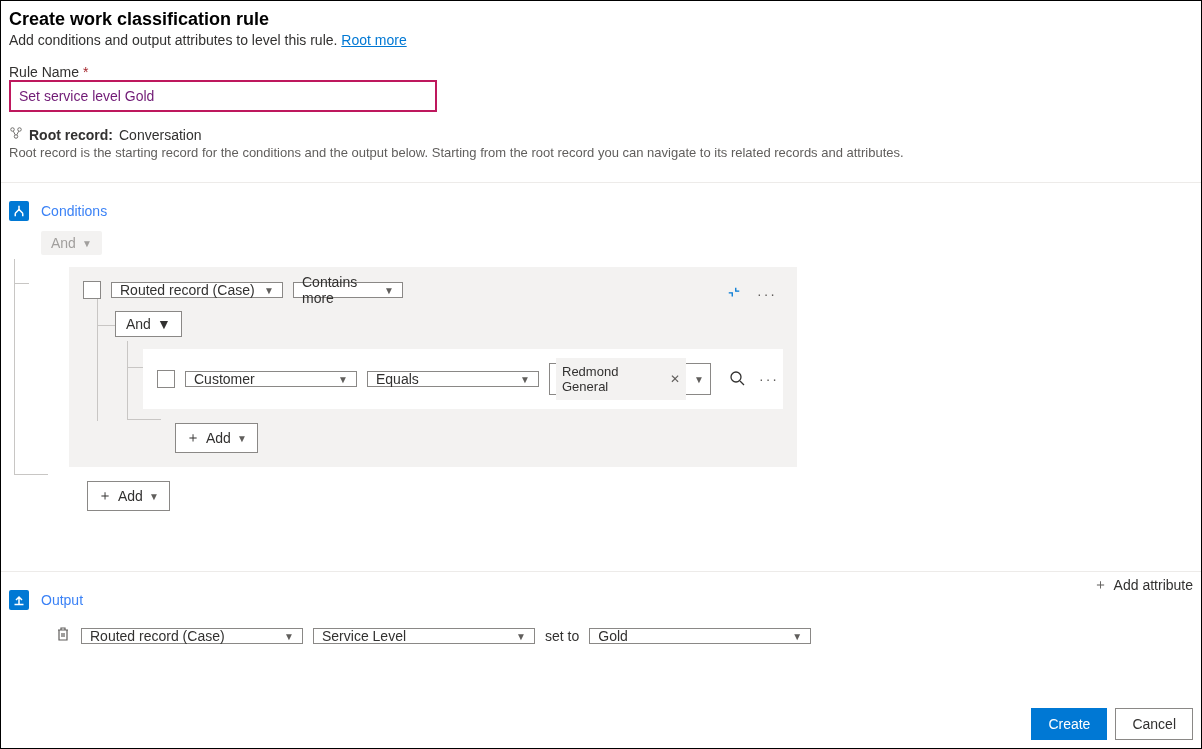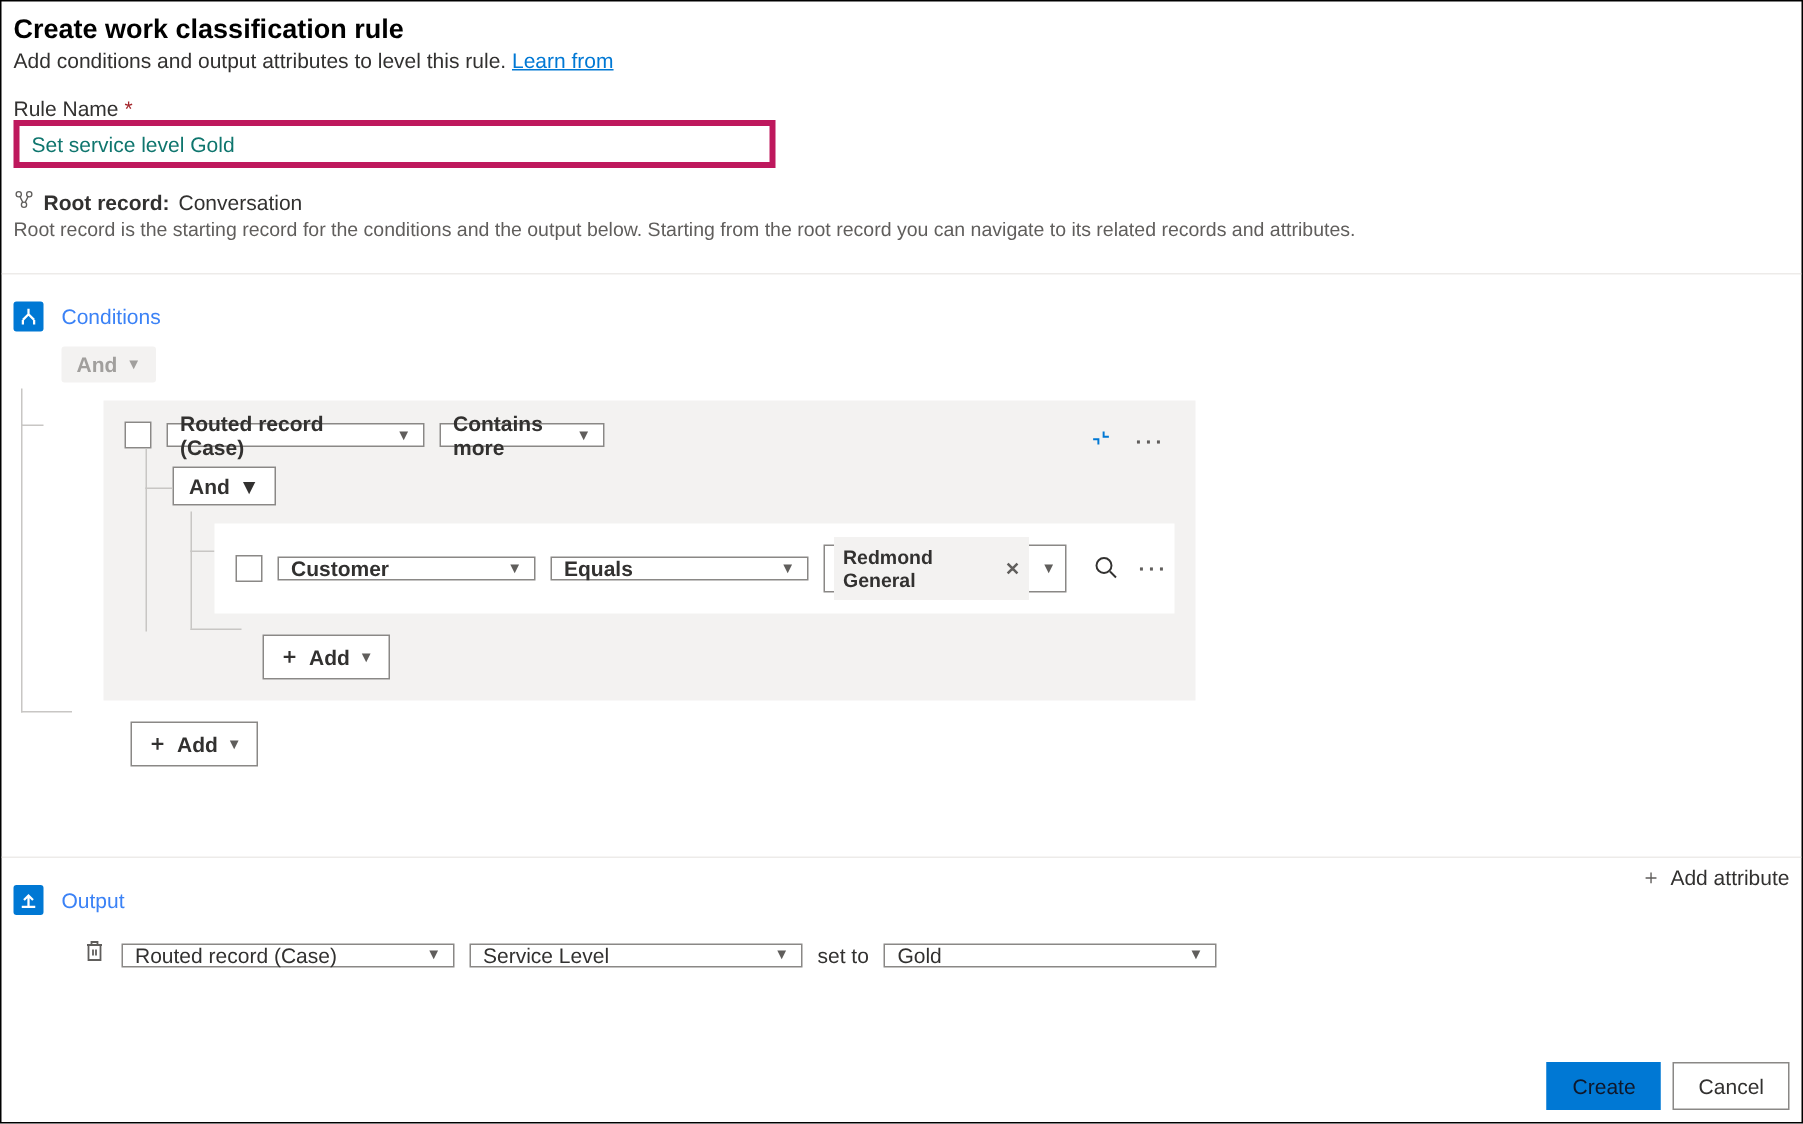--- a/index.html
+++ b/index.html
@@ -16,25 +16,25 @@
     }
     .header { padding: 8px 8px 2px 8px; }
     .title { font-size: 18px; font-weight: 700; color: #000; }
     .subtitle { font-size: 14px; color: #323130; margin-top: 2px; }
     .learn-more { color: #0078d4; text-decoration: underline; cursor: pointer; }
 
     .field-section { padding: 14px 8px 10px 8px; }
     .field-label { font-size: 14px; color: #323130; margin-bottom: 0; }
     .req { color: #a4262c; }
     .text-input {
-      width: 508px; height: 32px;
-      border: 4px solid #be185d;
+      width: 428px; height: 32px;
+      border: 2px solid #be185d;
       padding: 4px 8px;
       font-size: 14px;
-      color: #0f766e;
+      color: #701a75;
     }
     .root-record-line { margin-top: 14px; display: flex; align-items: center; gap: 6px; }
     .root-record-line .icon { color: #605e5c; }
     .root-label { font-weight: 600; }
     .root-desc { font-size: 13px; color: #605e5c; margin-top: 2px; }
 
     .section-divider { border-top: 1px solid #edebe9; margin-top: 12px; }
 
     .section-header { display: flex; align-items: center; gap: 12px; padding: 18px 8px 10px 8px; }
     .section-icon {
@@ -128,31 +128,31 @@
     .footer {
       position: absolute; bottom: 8px; right: 8px;
       display: flex; gap: 8px;
     }
     .btn {
       min-width: 76px; height: 32px; padding: 0 16px;
       display: flex; align-items: center; justify-content: center;
       border: 1px solid #8a8886; background: #fff; cursor: pointer;
       font-size: 14px;
     }
-    .btn.primary { background: #0078d4; border-color: #0078d4; color: #0f172a; }
+    .btn.primary { background: #0078d4; border-color: #0078d4; color: #ffffff; }
 
     .tree-connector { position:absolute; border-left:1px solid #c8c6c4; border-bottom:1px solid #c8c6c4; }
   </style>
 </head>
 <body>
 
 <div class="header">
   <div class="title">Create work classification rule</div>
   <div class="subtitle">
-    <span>Add conditions and output attributes to level this rule. </span><a class="learn-more">Learn from</a>
+    <span>Add conditions and output attributes to level this rule. </span><a class="learn-more">Root more</a>
   </div>
 </div>
 
 <div class="field-section">
   <div class="field-label">
     <span>Rule Name</span>
     <span class="req">*</span>
   </div>
   <input class="text-input" type="text" value="Set service level Gold" style="">
 
@@ -175,21 +175,21 @@
 
 <div class="section-header">
   <div class="section-icon">
     <svg width="12" height="12" viewBox="0 0 16 16" fill="#fff">
         <path d="M8 1 L8 6 M8 6 L3 11 M8 6 L13 11 M3 11 L3 15 M13 11 L13 15" stroke="#fff" stroke-width="2" fill="none"></path>
       </svg>
   </div>
   <div class="section-title">Conditions</div>
 </div>
 
-<div class="conditions-body" style="position:relative;font-weight:bold;">
+<div class="conditions-body" style="position:relative;">
   
   <div class="and-chip">
     <span>And</span>
     <span class="chev">▼</span>
   </div>
 
   
   <div class="tree-line-v1" style="left:13px; top:28px; height:215px;"></div>
   <div class="tree-connector" style="left:13px; top:52px; width:15px; height:1px;"></div>
   <div class="tree-connector" style="left:13px; top:243px; width:34px; height:1px;"></div>

